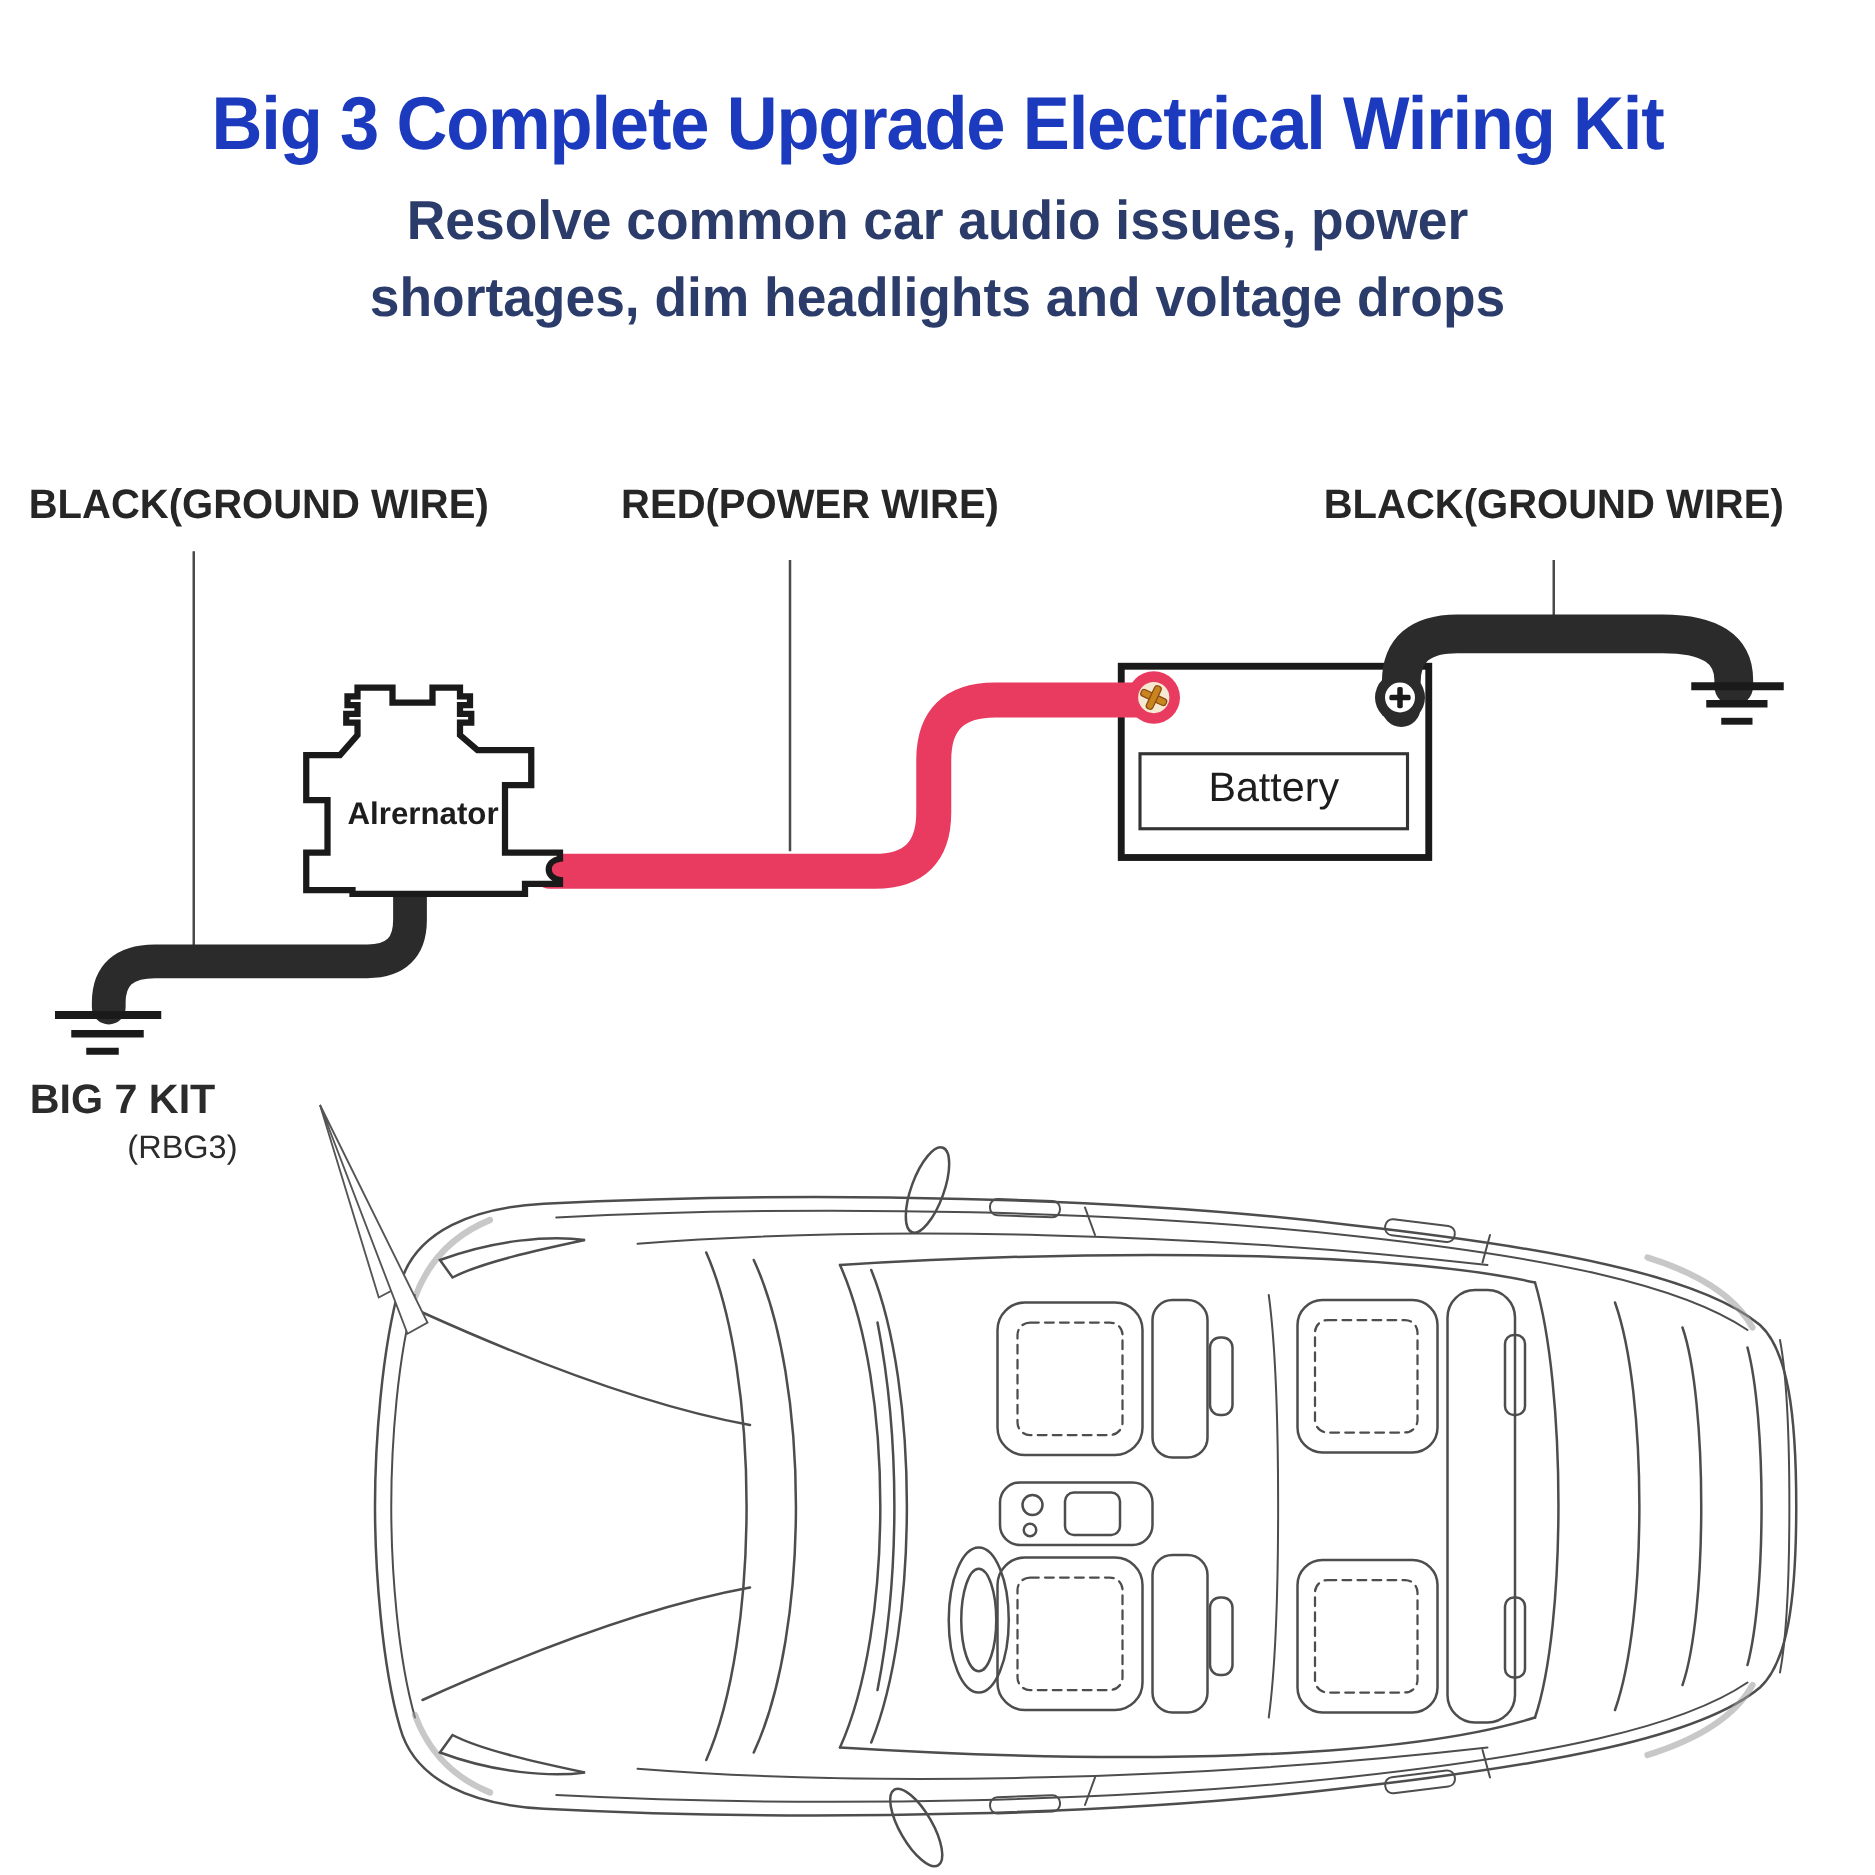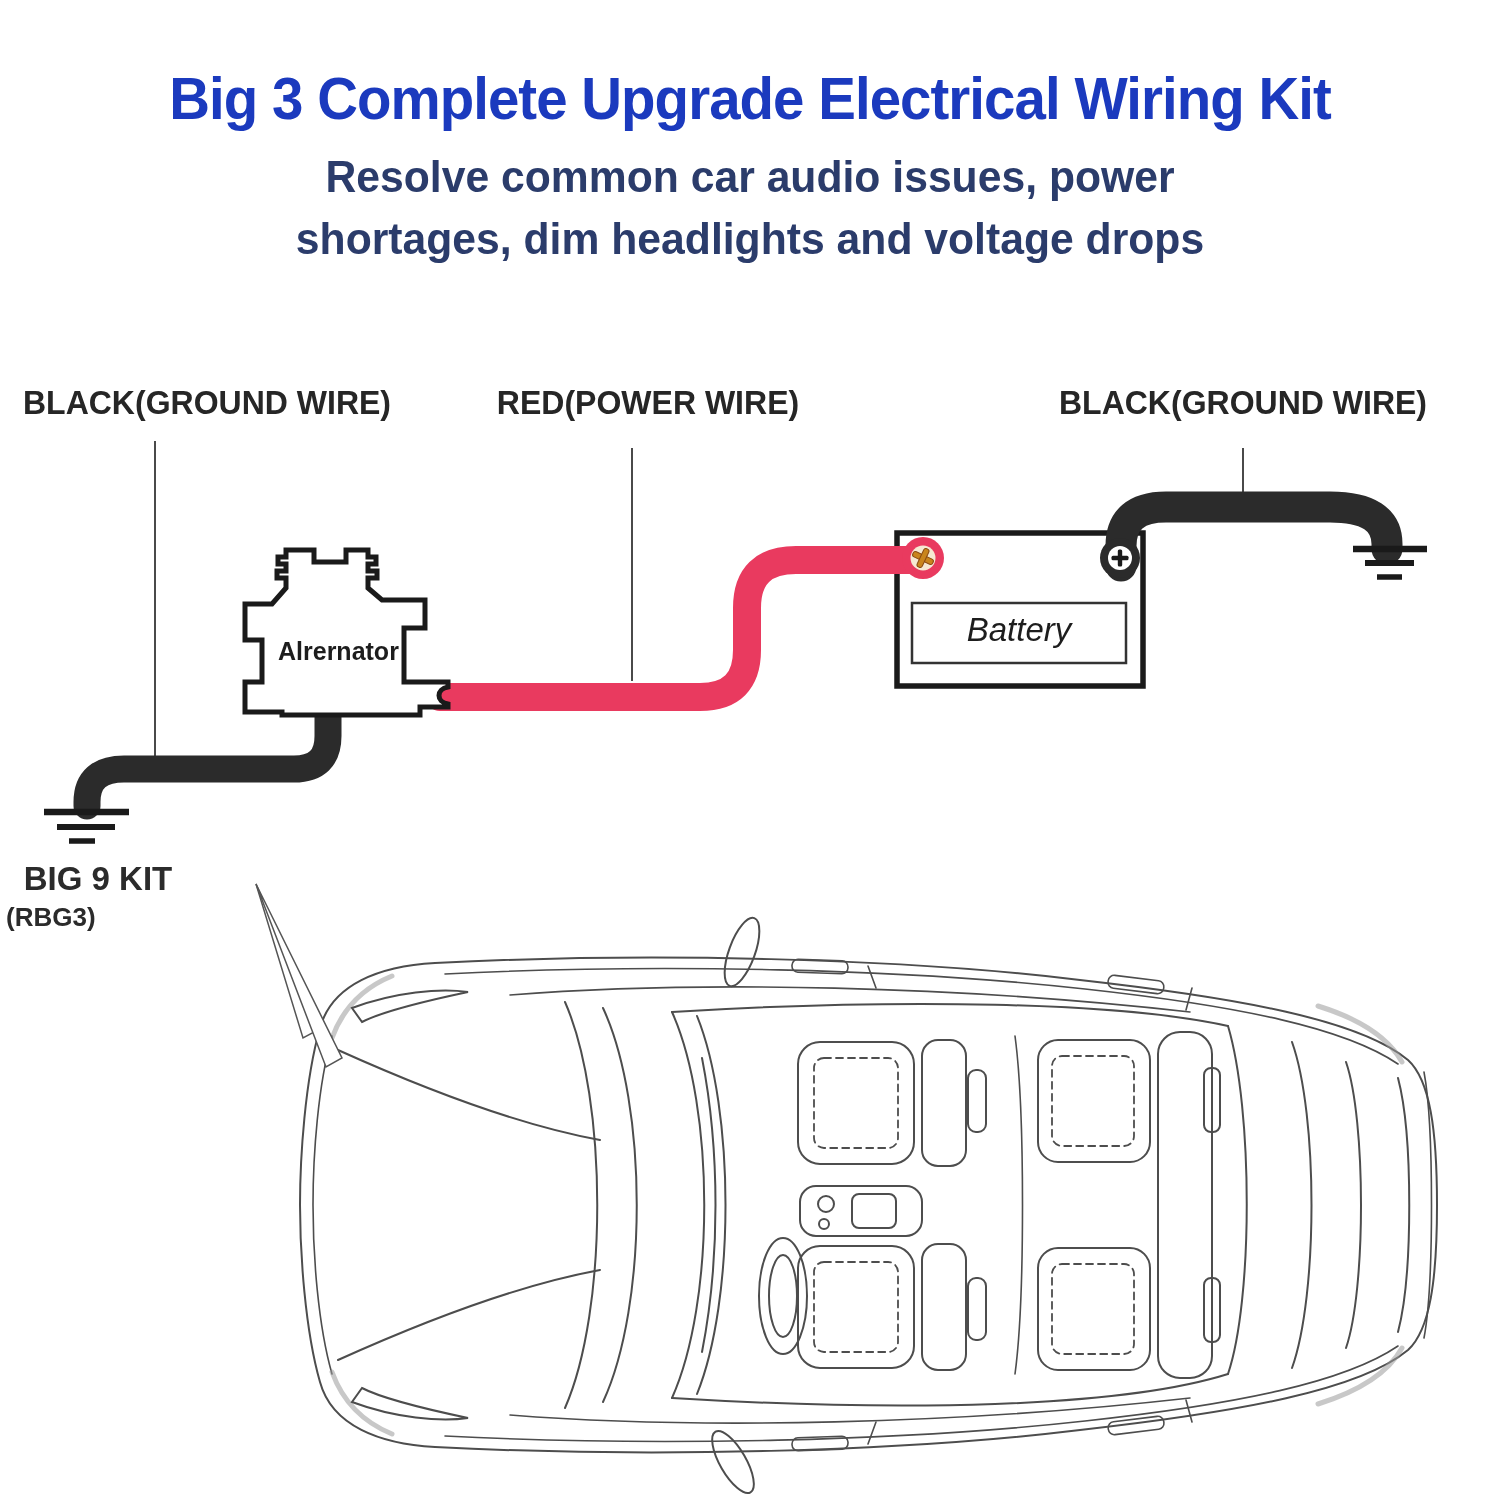--- a/index.html
+++ b/index.html
@@ -24,29 +24,29 @@
   }
   .wire-label.left  { left:17px; }
   .wire-label.mid   { left:458px; }
   .wire-label.right { left:1053px; }
   .alt-label {
     position:absolute; left:278px; top:637px; width:120px; text-align:center;
     font-size:25px; color:#1d1d1d; z-index:3;font-weight:bold;
   }
   .battery-label {
     position:absolute; left:912px; top:611px; width:214px; text-align:center;
-    font-size:33px; color:#1d1d1d; z-index:3;font-style:italic;
+    font-size:33px; color:#1d1d1d; z-index:3;
   }
   .kit-label {
     position:absolute; left:6px; top:860px; width:184px; text-align:center;
     font-size:33px; font-weight:bold; color:#2b2b2b; white-space:nowrap;
   }
   .kit-model {
-    position:absolute; left:6px; top:902px; width:184px; text-align:left;
-    font-size:26px; font-weight:bold; color:#2b2b2b;
+    position:absolute; left:6px; top:902px; width:184px; text-align:right;
+    font-size:26px; font-weight:normal; color:#2b2b2b;
   }
   svg.diagram { position:absolute; left:0; top:0; z-index:1; }
   .txt { z-index:2; }
 </style>
 </head>
 <body>
 
 <div class="canvas">
 
   <h1 class="page-title txt">Big 3 Complete Upgrade Electrical Wiring Kit</h1>
@@ -55,21 +55,21 @@
     <div>Resolve common car audio issues, power</div>
     <div>shortages, dim headlights and voltage drops</div>
   </div>
 
   <div class="wire-label left txt">BLACK(GROUND WIRE)</div>
   <div class="wire-label mid txt">RED(POWER WIRE)</div>
   <div class="wire-label right txt">BLACK(GROUND WIRE)</div>
 
   <div class="alt-label">Alrernator</div>
   <div class="battery-label">Battery</div>
-  <div class="kit-label txt">BIG 9 KIT</div>
+  <div class="kit-label txt">BIG 7 KIT</div>
   <div class="kit-model txt">(RBG3)</div>
 
   <svg class="diagram" width="1500" height="1500" viewBox="0 0 1500 1500">
 
     <g stroke="#4d4d4d" stroke-width="2" fill="none" stroke-linecap="round">
 
       <path d="
         M 435 963
         C 650 952 900 958 1080 980
         C 1240 998 1360 1020 1408 1060

